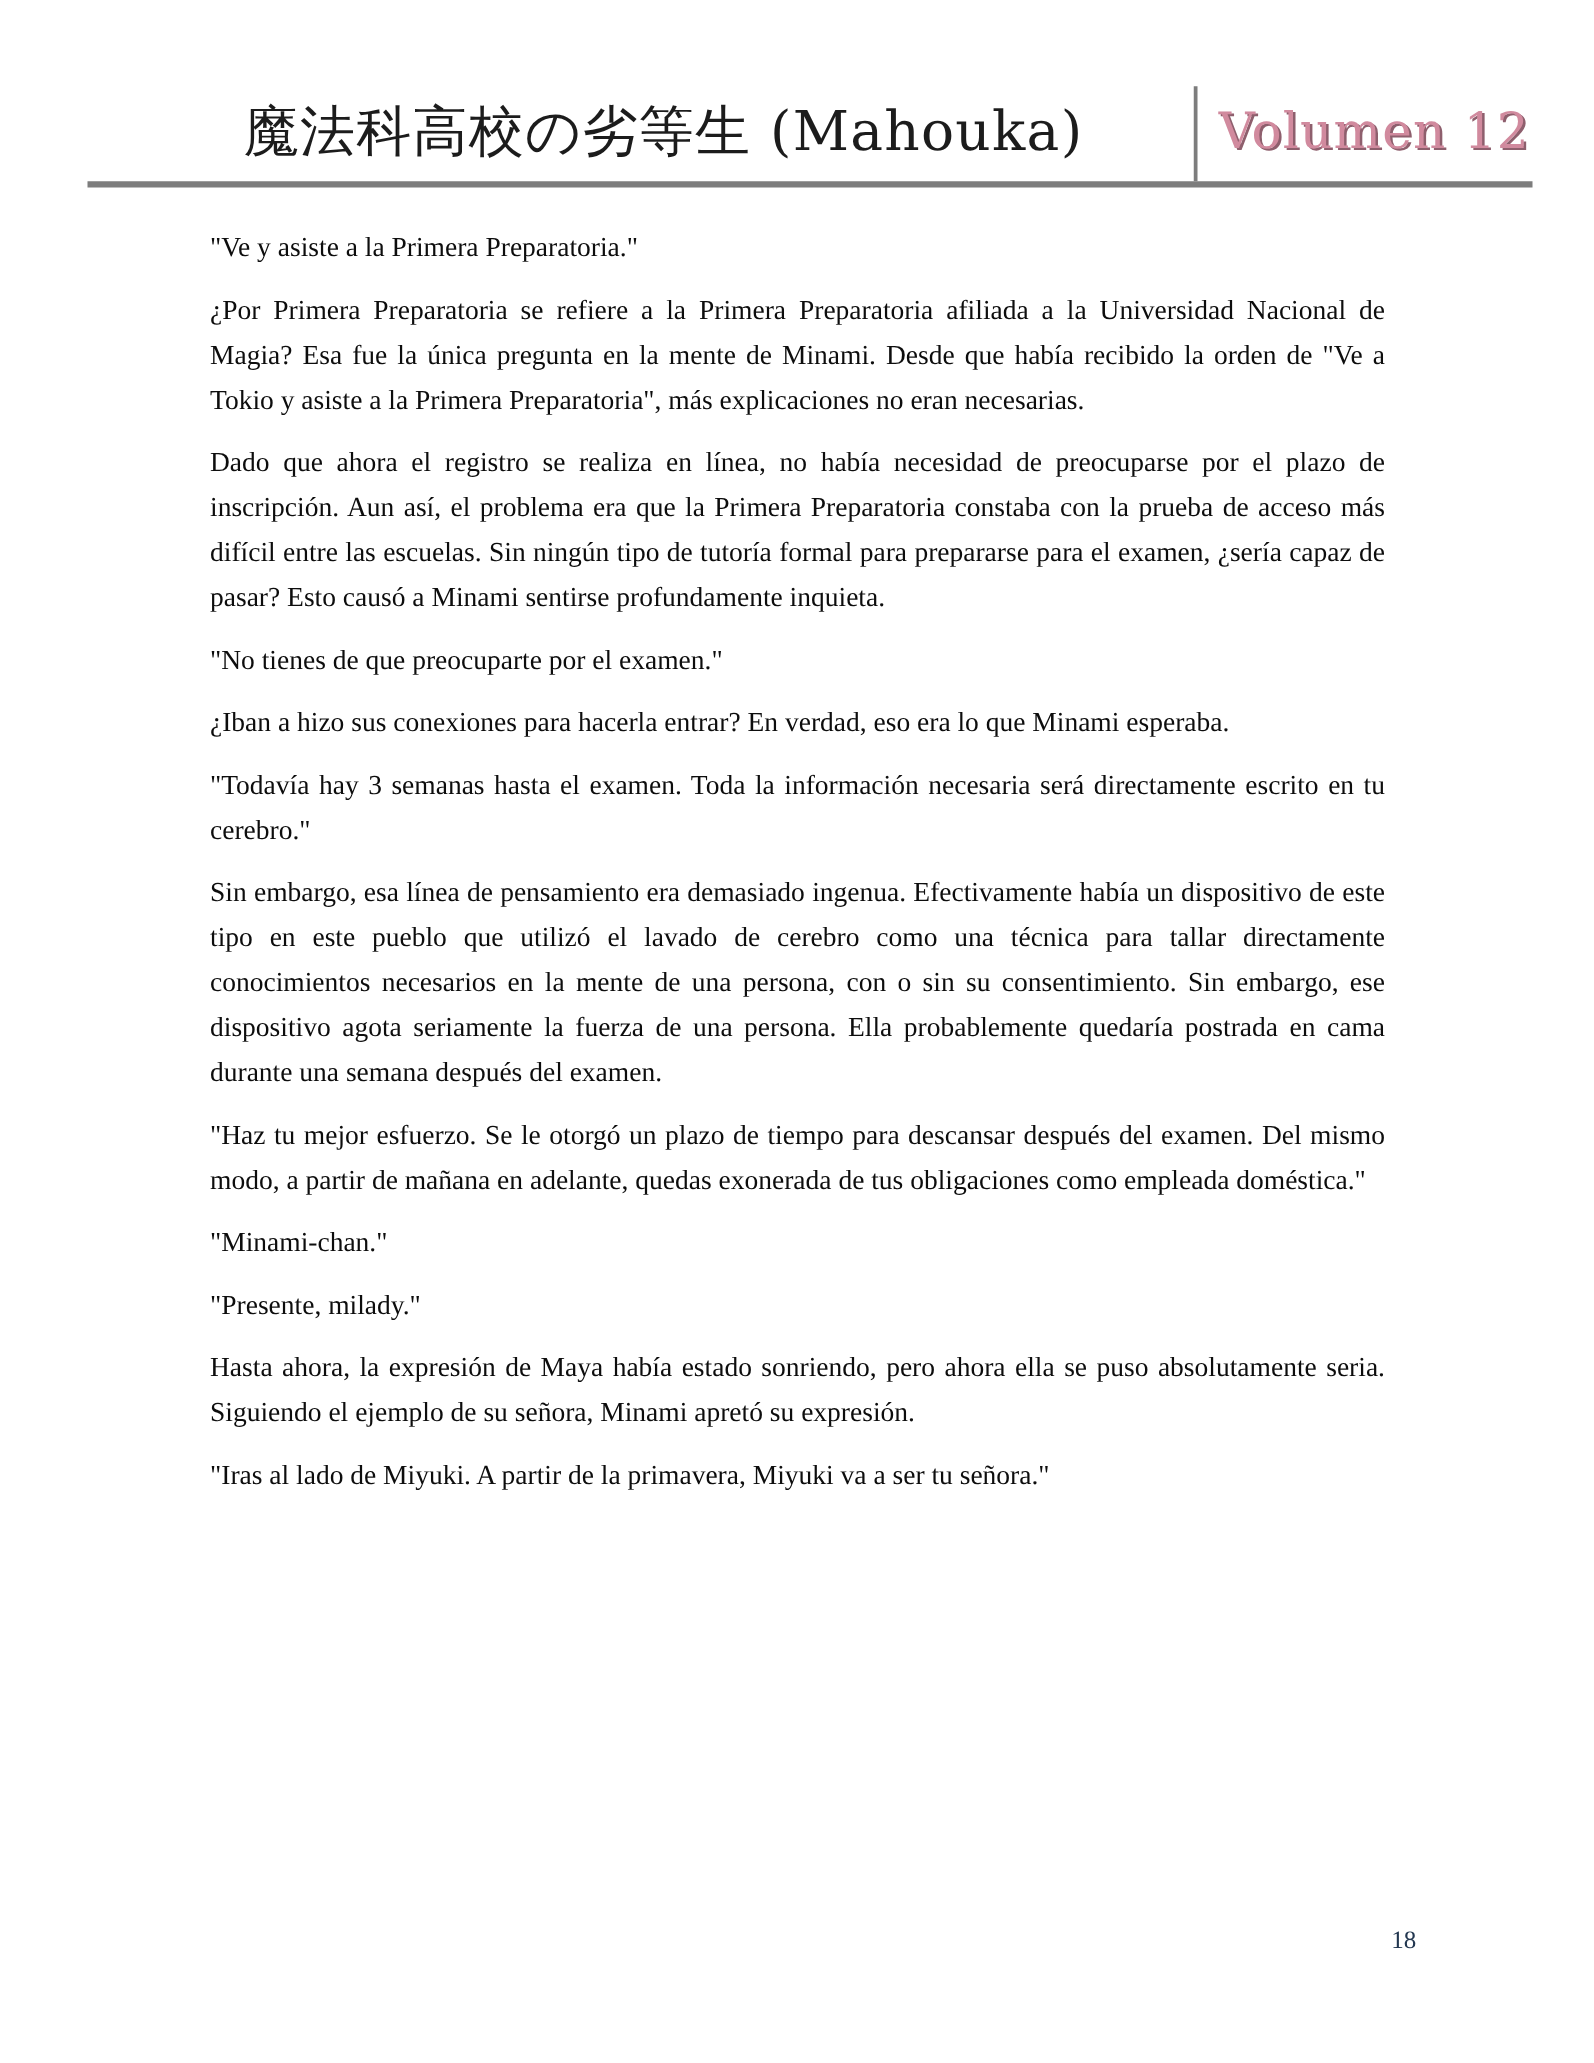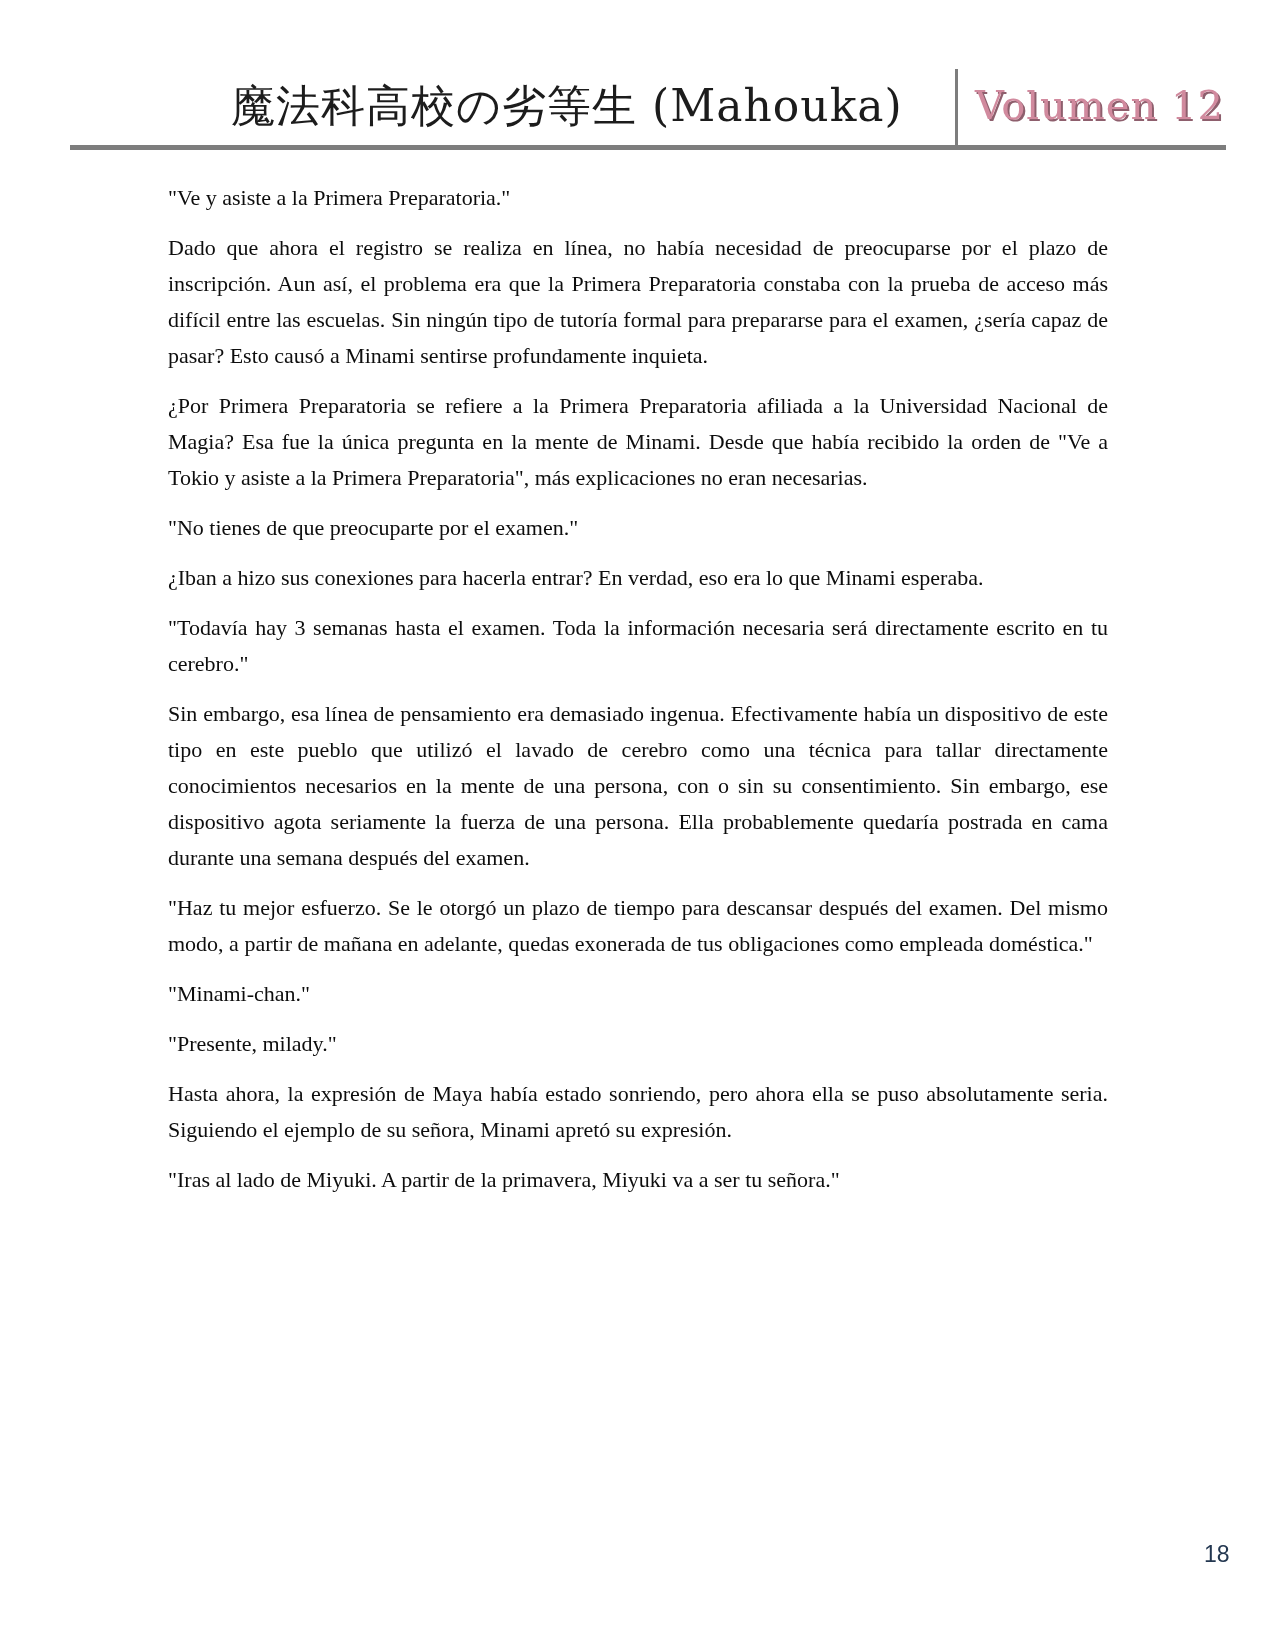--- a/index.html
+++ b/index.html
@@ -22,21 +22,20 @@
   .book-title {
     position: absolute;
     left: 195px;
     top: 80px;
     font-family: "DejaVu Serif", "Liberation Serif", serif;
     font-size: 44px;
     line-height: 52px;
     color: #1c1c1c;
     white-space: nowrap;
     letter-spacing: 1px;
-    margin-left: 36px;
   }
   .header-divider {
     position: absolute;
     left: 955px;
     top: 69px;
     width: 3px;
     height: 76px;
     background: var(--rule-gray);
   }
   .volume-label {
@@ -67,44 +66,44 @@
     color: var(--text-black);
     font-size: 22px;
     line-height: 36px;
   }
   .page-body p {
     text-align: justify;
     margin-bottom: 14px;
   }
   .page-number {
     position: absolute;
-    left: 1204px;
+    left: 1113px;
     top: 1541px;
-    font-family: Liberation Sans, sans-serif;
-    font-size: 23px;
+    font-family: Liberation Serif, serif;
+    font-size: 20px;
     color: var(--page-number-color);
   }
 </style>
 </head>
 <body>
 
 <div class="page">
 
   <div class="book-title">魔法科高校の劣等生 (Mahouka)</div>
 
   <div class="header-divider"></div>
 
   <div class="volume-label">Volumen 12</div>
 
   <div class="header-rule"></div>
 
   <div class="page-body">
     <p>"Ve y asiste a la Primera Preparatoria."</p>
+    <p>¿Por Primera Preparatoria se refiere a la Primera Preparatoria afiliada a la Universidad Nacional de Magia? Esa fue la única pregunta en la mente de Minami. Desde que había recibido la orden de "Ve a Tokio y asiste a la Primera Preparatoria", más explicaciones no eran necesarias.</p>
     <p>Dado que ahora el registro se realiza en línea, no había necesidad de preocuparse por el plazo de inscripción. Aun así, el problema era que la Primera Preparatoria constaba con la prueba de acceso más difícil entre las escuelas. Sin ningún tipo de tutoría formal para prepararse para el examen, ¿sería capaz de pasar? Esto causó a Minami sentirse profundamente inquieta.</p>
-    <p>¿Por Primera Preparatoria se refiere a la Primera Preparatoria afiliada a la Universidad Nacional de Magia? Esa fue la única pregunta en la mente de Minami. Desde que había recibido la orden de "Ve a Tokio y asiste a la Primera Preparatoria", más explicaciones no eran necesarias.</p>
     <p>"No tienes de que preocuparte por el examen."</p>
     <p>¿Iban a hizo sus conexiones para hacerla entrar? En verdad, eso era lo que Minami esperaba.</p>
     <p>"Todavía hay 3 semanas hasta el examen. Toda la información necesaria será directamente escrito en tu cerebro."</p>
     <p>Sin embargo, esa línea de pensamiento era demasiado ingenua. Efectivamente había un dispositivo de este tipo en este pueblo que utilizó el lavado de cerebro como una técnica para tallar directamente conocimientos necesarios en la mente de una persona, con o sin su consentimiento. Sin embargo, ese dispositivo agota seriamente la fuerza de una persona. Ella probablemente quedaría postrada en cama durante una semana después del examen.</p>
     <p>"Haz tu mejor esfuerzo. Se le otorgó un plazo de tiempo para descansar después del examen. Del mismo modo, a partir de mañana en adelante, quedas exonerada de tus obligaciones como empleada doméstica."</p>
     <p>"Minami-chan."</p>
     <p>"Presente, milady."</p>
     <p>Hasta ahora, la expresión de Maya había estado sonriendo, pero ahora ella se puso absolutamente seria. Siguiendo el ejemplo de su señora, Minami apretó su expresión.</p>
     <p>"Iras al lado de Miyuki. A partir de la primavera, Miyuki va a ser tu señora."</p>
   </div>

